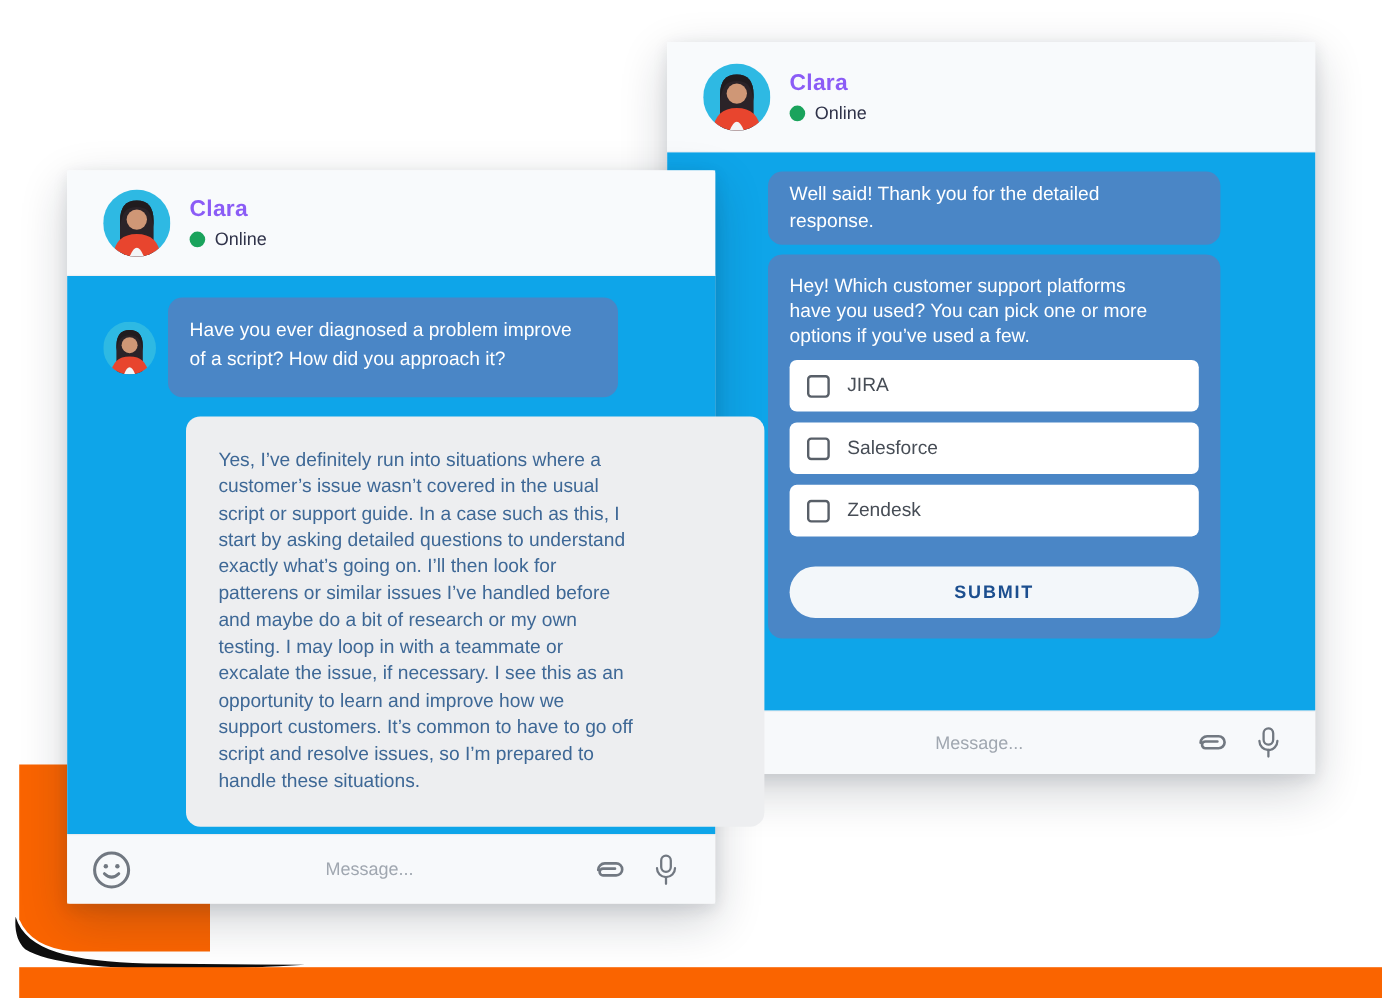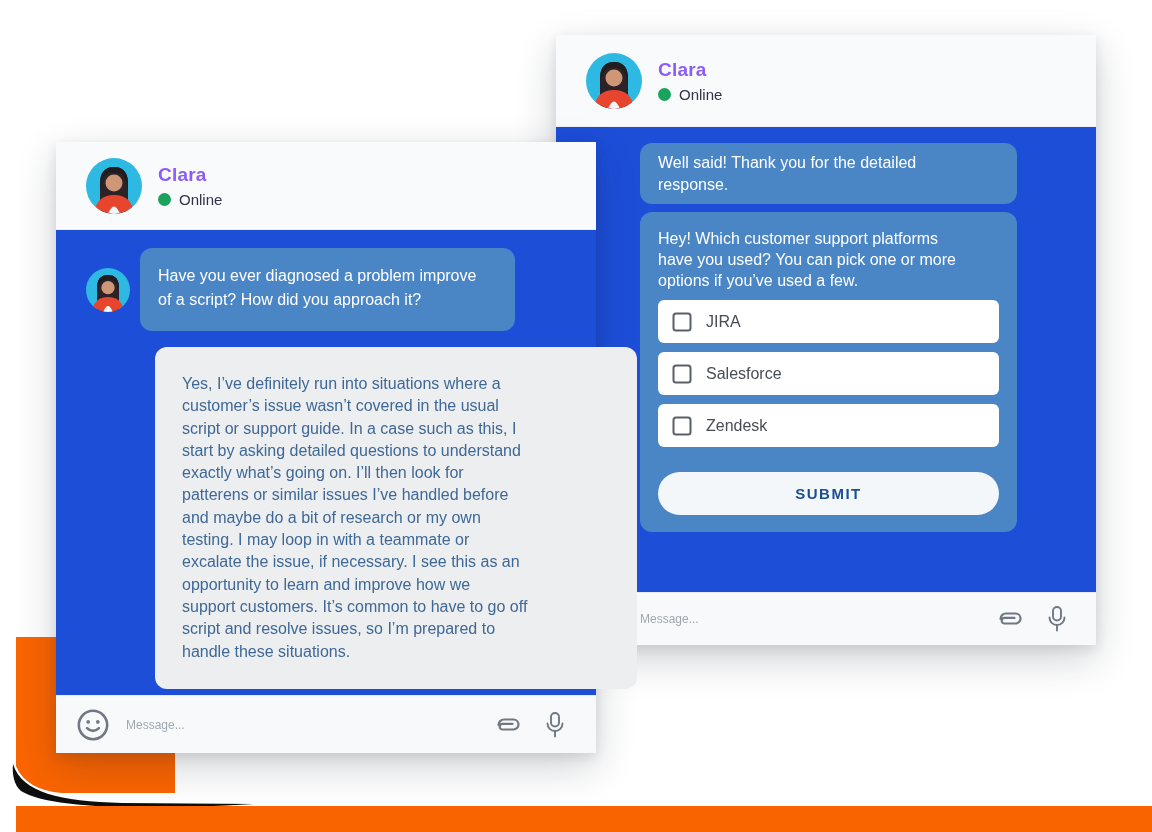--- a/index.html
+++ b/index.html
@@ -25,21 +25,21 @@
     background:#f8fafc;border-bottom:1px solid #eef0f3;padding:0 0 0 30px;
   }
   .win-right .chat-header{height:92px;}
   .win-left  .chat-header{height:88px;}
   .hdr-avatar{width:56px;height:56px;flex:0 0 auto;}
   .hdr-name{font-size:19px;font-weight:bold;color:#8b5cf6;letter-spacing:.2px;line-height:1.25;}
   .hdr-status{display:flex;align-items:center;gap:8px;margin-top:4px;}
   .dot{width:13px;height:13px;border-radius:50%;background:#1aa35c;}
   .status-text{font-size:15px;color:#30334a;}
 
-  .chat-body{flex:1 1 auto;background:#1d4ed8;position:relative;}
+  .chat-body{flex:1 1 auto;background:#0ea5e9;position:relative;}
 
   
   .bubble{white-space:pre-line;font-size:16px;border-radius:12px;}
   .bubble.blue{background:#4a86c6;color:#ffffff;}
   .bubble.gray{background:#edeef0;color:#3e6896;}
 
   
   .win-right .chat-body{padding:16px 34px 0 34px;}
   .b-praise{width:377px;margin-left:50px;padding:9px 18px;line-height:21.5px;}
   .poll-row{display:flex;align-items:flex-end;margin-top:8px;}
@@ -70,21 +70,21 @@
   .chat-input{
     flex:0 0 auto;display:flex;align-items:center;background:#f7f9fb;
     border-top:1px solid #e9ecef;color:#717881;
   }
   .win-right .chat-input{height:53px;padding:0 28px 0 36px;}
   .win-left  .chat-input{height:58px;padding:0 30px 0 20px;}
   .icon-btn{display:flex;align-items:center;justify-content:center;background:none;border:none;
     padding:0;color:#717881;cursor:pointer;}
   .msg-input{
     flex:1 1 auto;border:none;outline:none;background:transparent;margin-left:14px;
-    font-family:"Liberation Sans",sans-serif;font-size:12px;color:#3a3f47;min-width:0;
+    font-family:"Liberation Sans",sans-serif;font-size:15px;color:#3a3f47;min-width:0;text-align:center;
   }
   .msg-input::placeholder{color:#a0a7b0;opacity:1;}
   .clip{margin-right:22px;}
 </style>
 </head>
 <body>
 
 <svg width="0" height="0" style="position:absolute" aria-hidden="true">
   <defs>
     <clipPath id="avclip">

